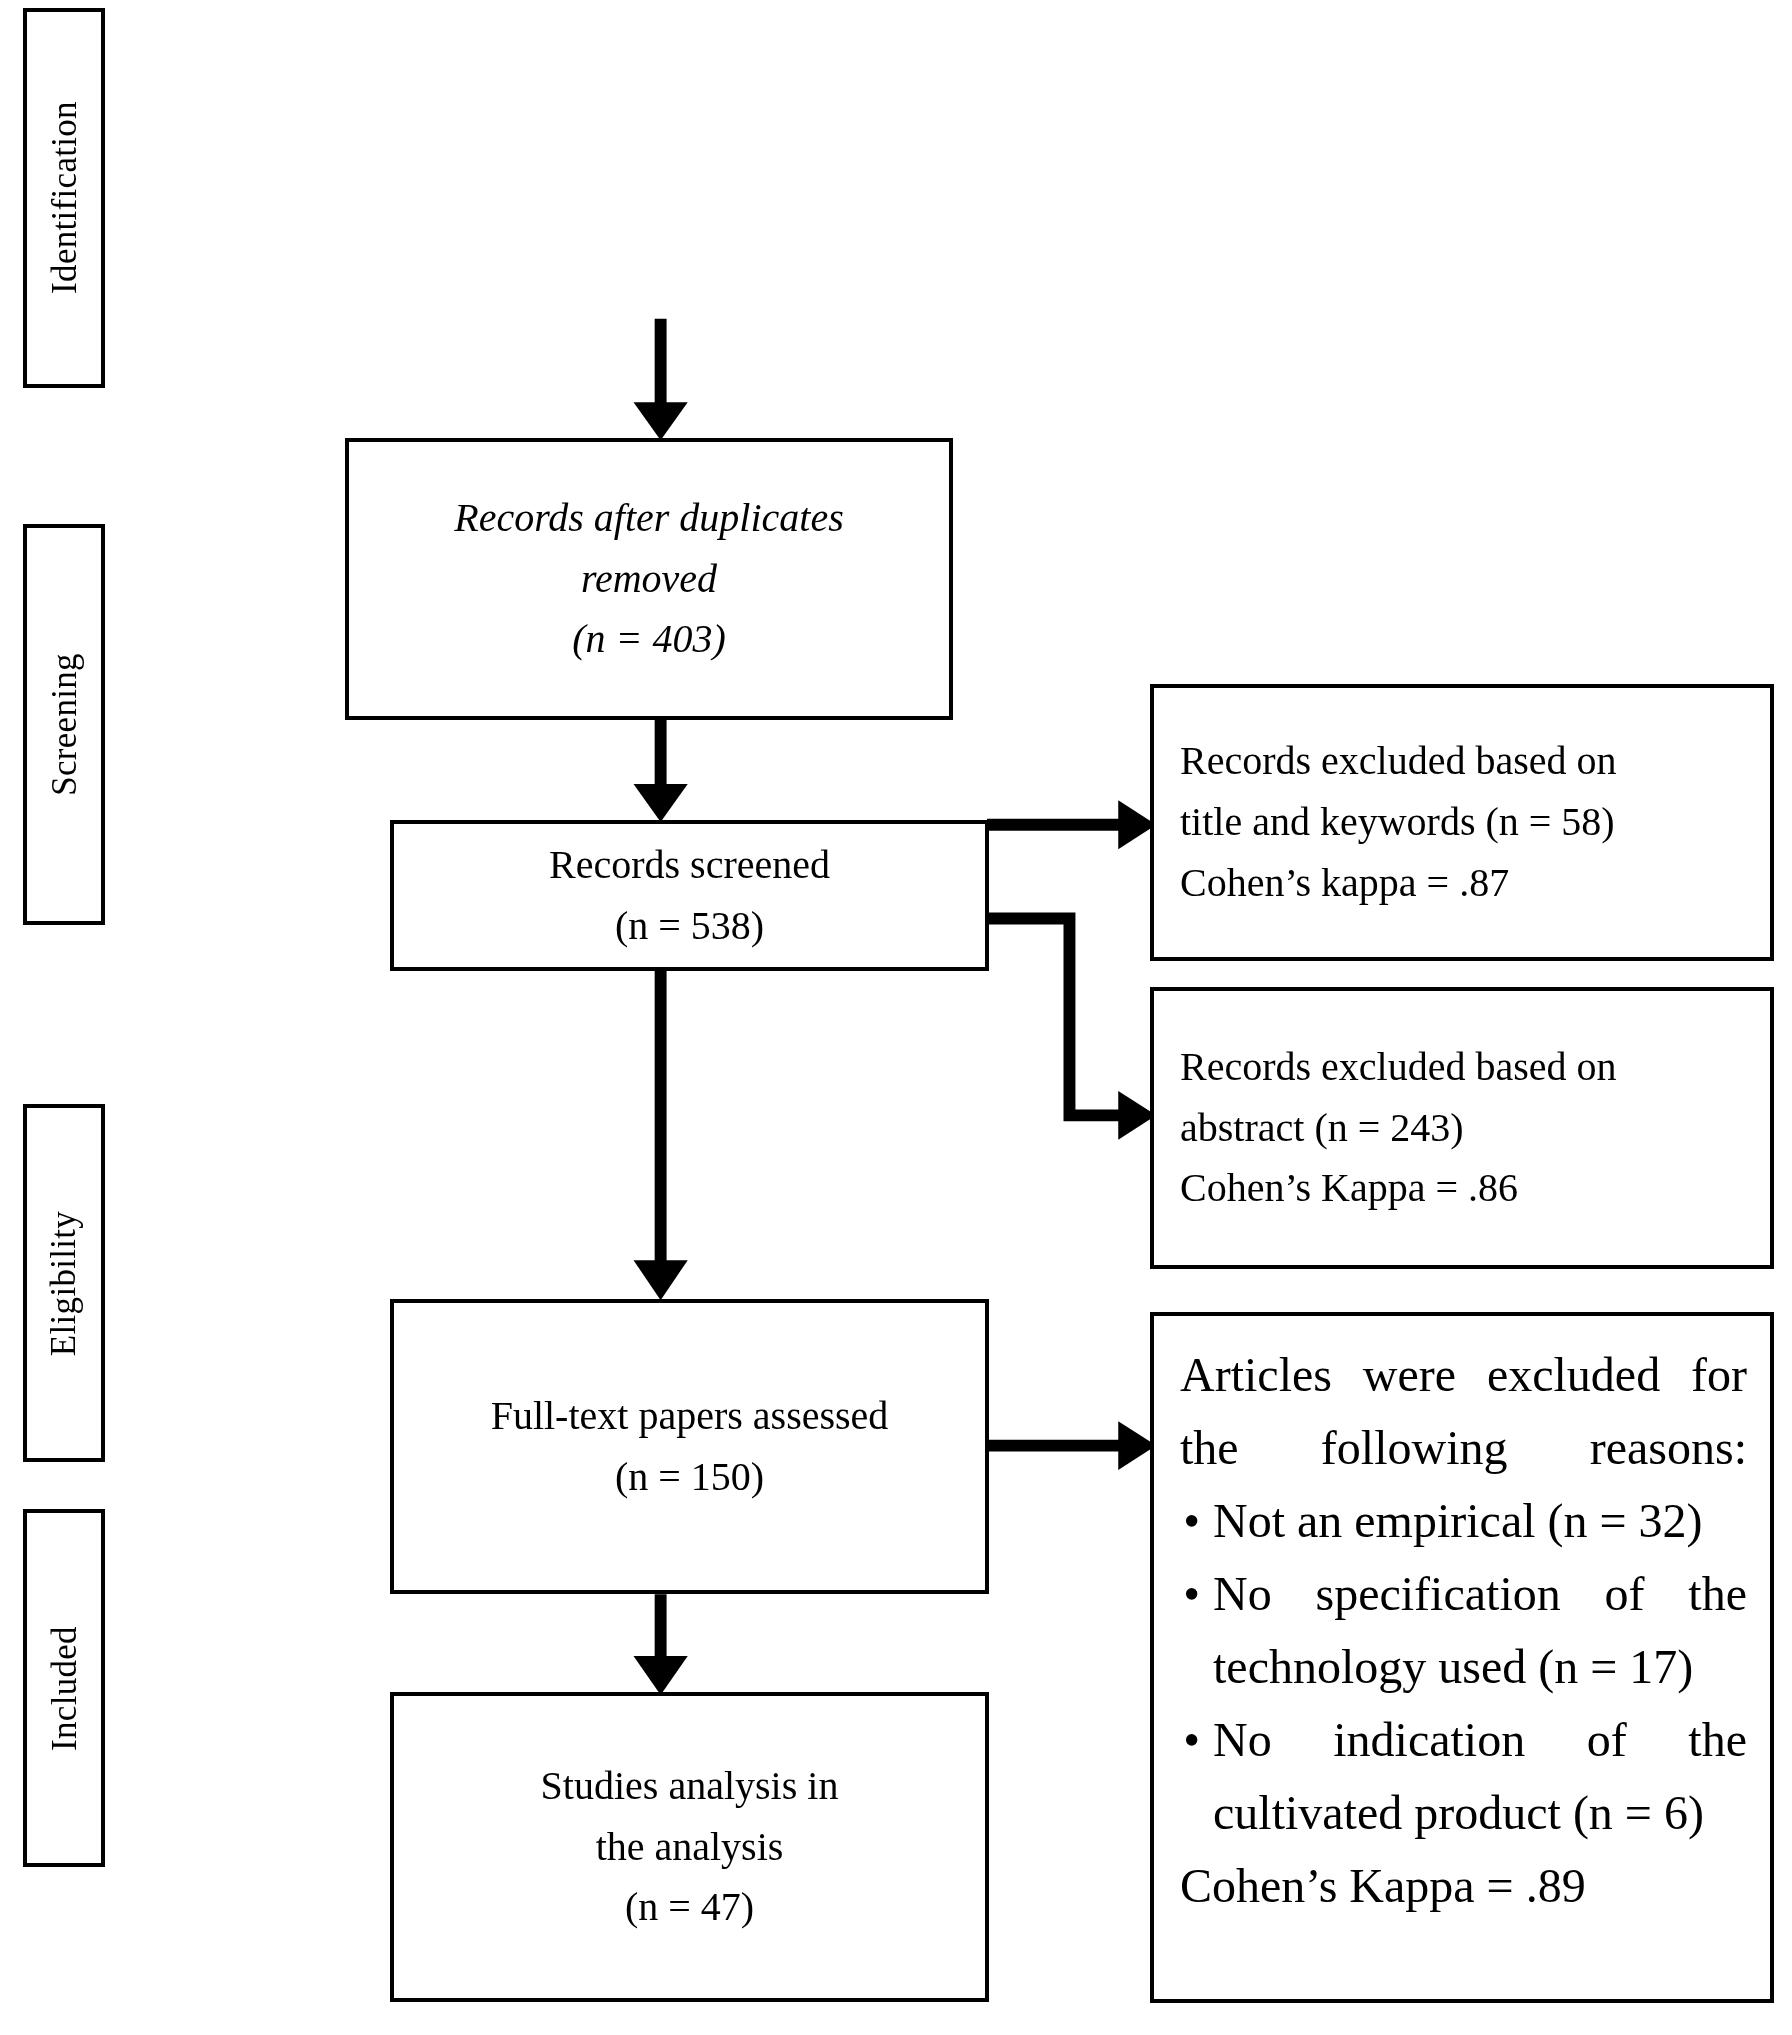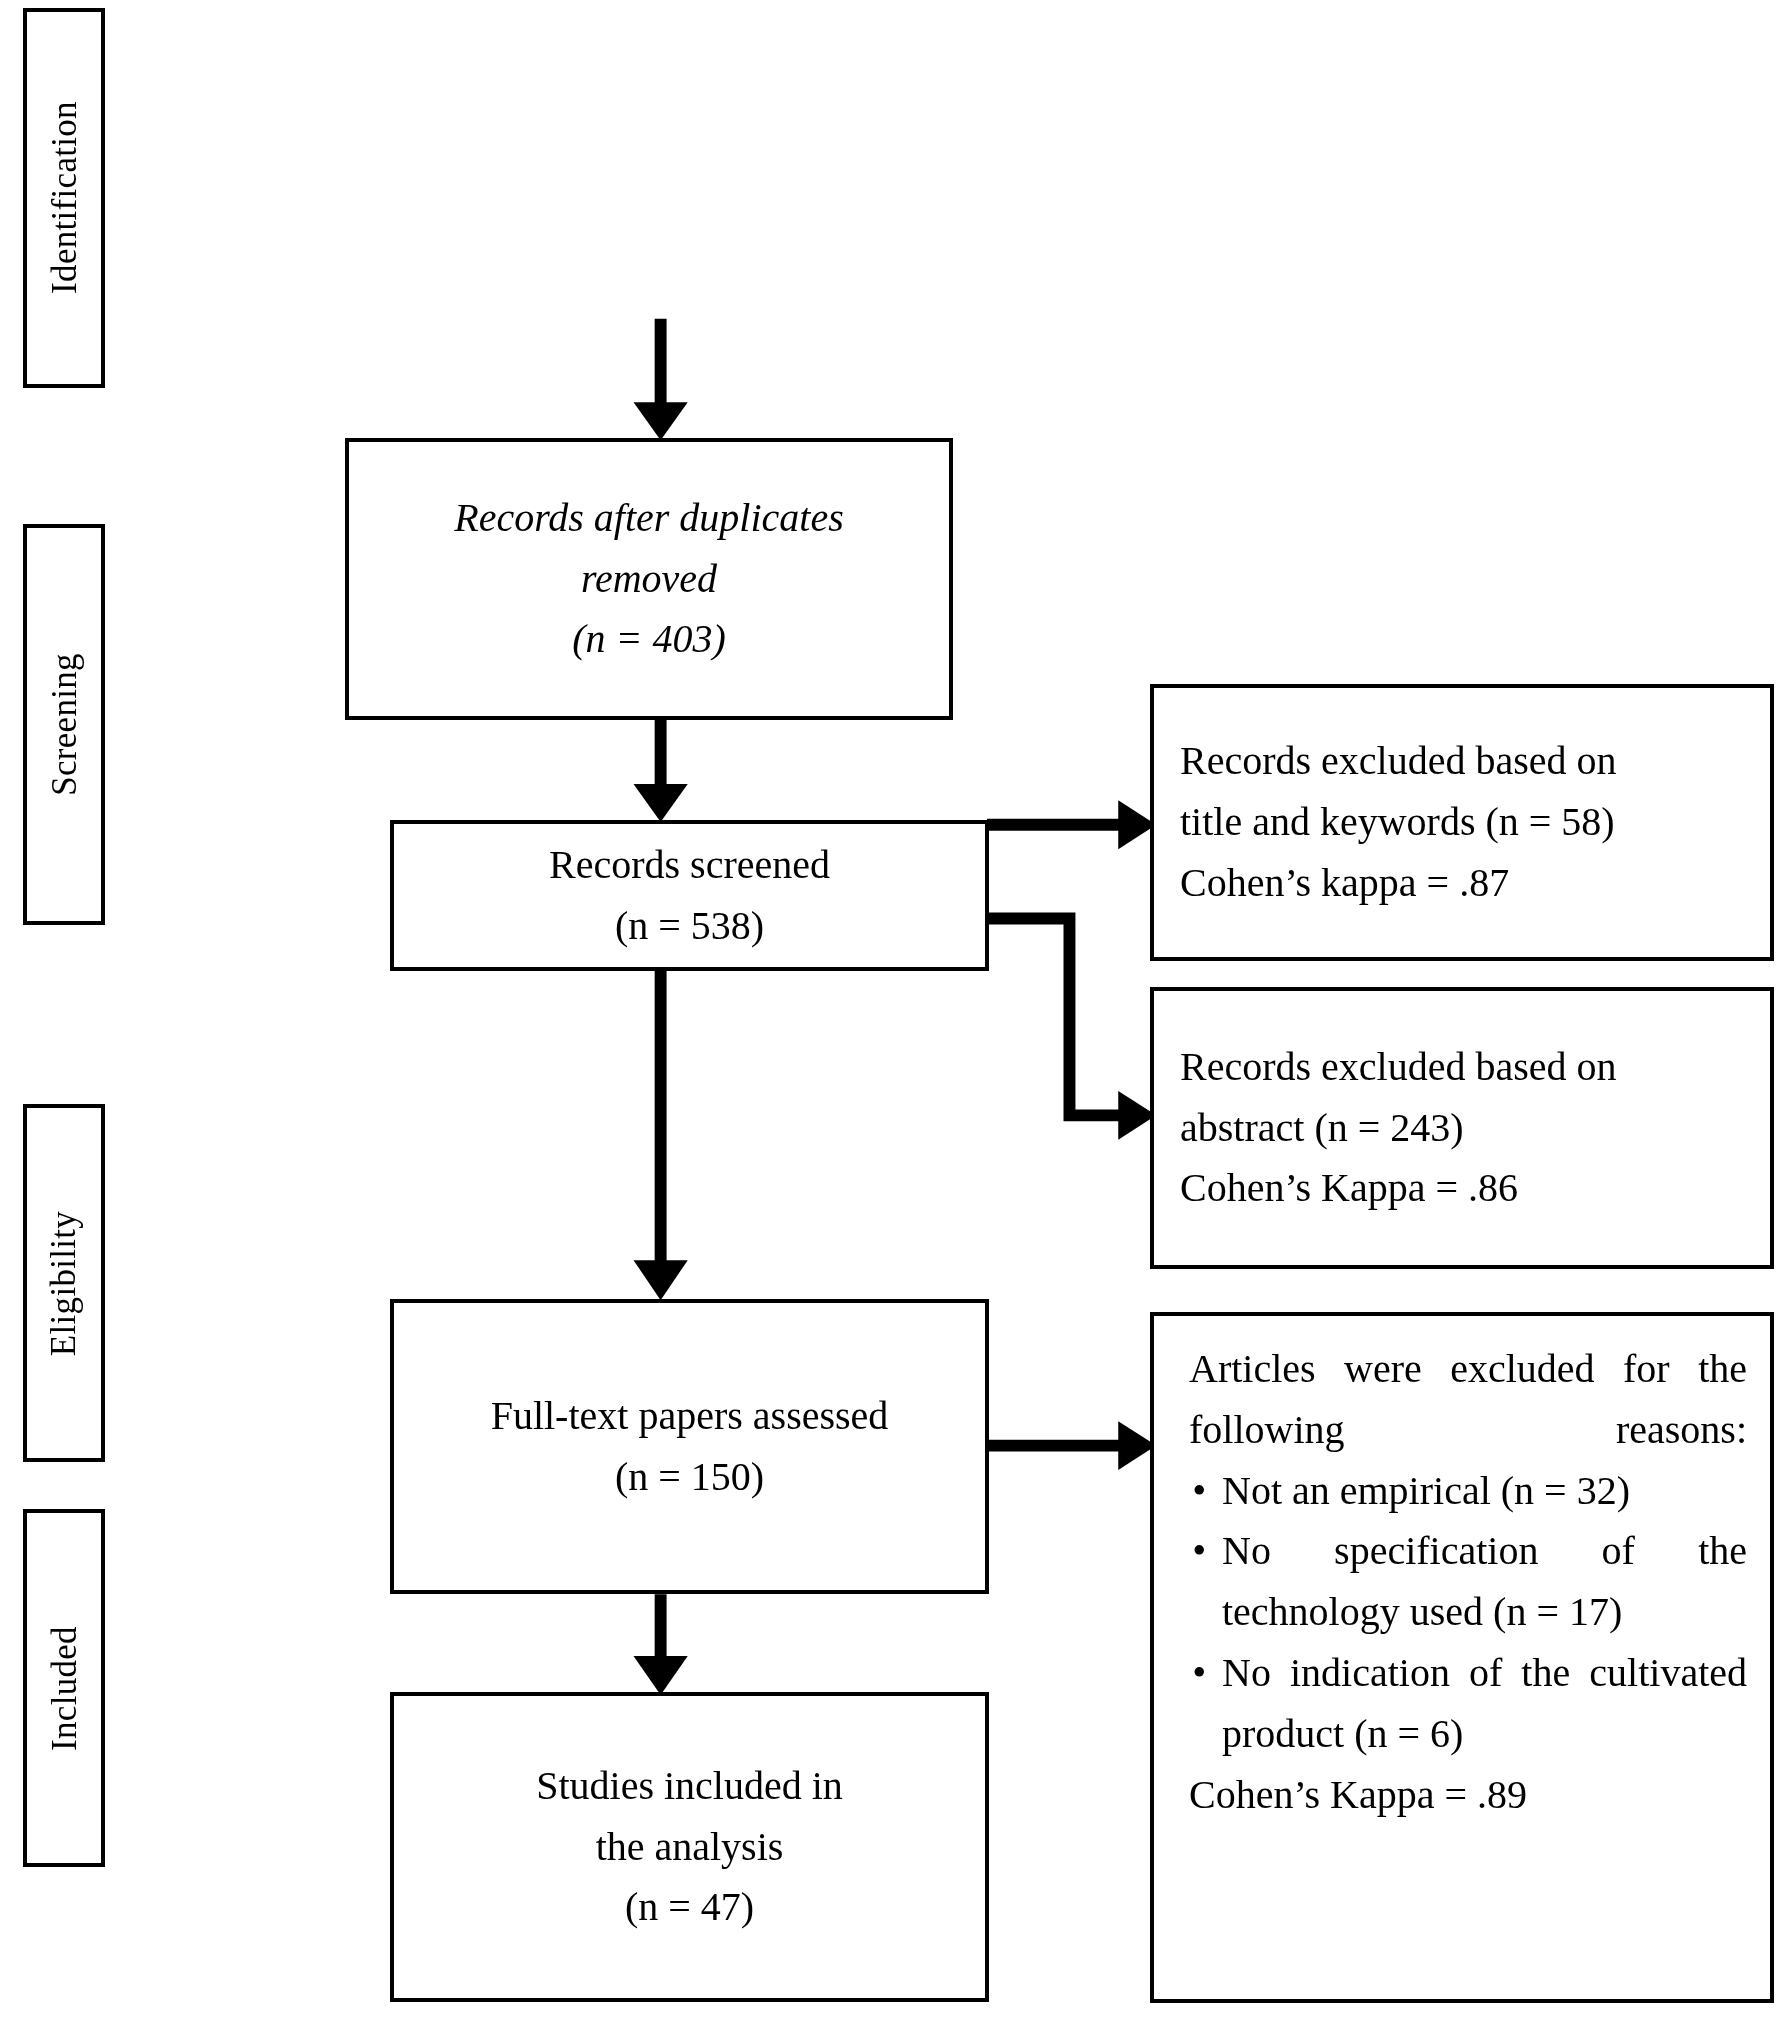--- a/index.html
+++ b/index.html
@@ -65,24 +65,23 @@
     font-size: 40px;
     line-height: 1.52;
     padding: 0 23px 0 26px;
   }
   .lft .ln {
     display: block;
   }
   .just {
     text-align: justify;
     text-align-last: left;
-    font-size: 40px;
+    font-size: 48px;
     line-height: 1.52;
     padding: 0 23px 0 26px;
-    margin-left: 9px;
   }
   .just .par {
     display: block;
     text-align: justify;
     text-align-last: left;
   }
   .just .par.jall {
     text-align-last: justify;
   }
   .bullet-row {
@@ -218,20 +217,20 @@
         <span class="dot">•</span>
         <span>No indication of the cultivated product (n = 6)</span>
       </span>
 
       <span class="par">Cohen’s Kappa = .89</span>
     </div>
   </div>
 
   <div class="node" style="left:390px; top:1692px; width:599px; height:310px;">
     <div class="ctr">
-      <span class="ln">Studies included in</span>
+      <span class="ln">Studies analysis in</span>
       <span class="ln">the analysis</span>
       <span class="ln">(n = 47)</span>
     </div>
   </div>
 
 </div>
 
 
 </body></html>

